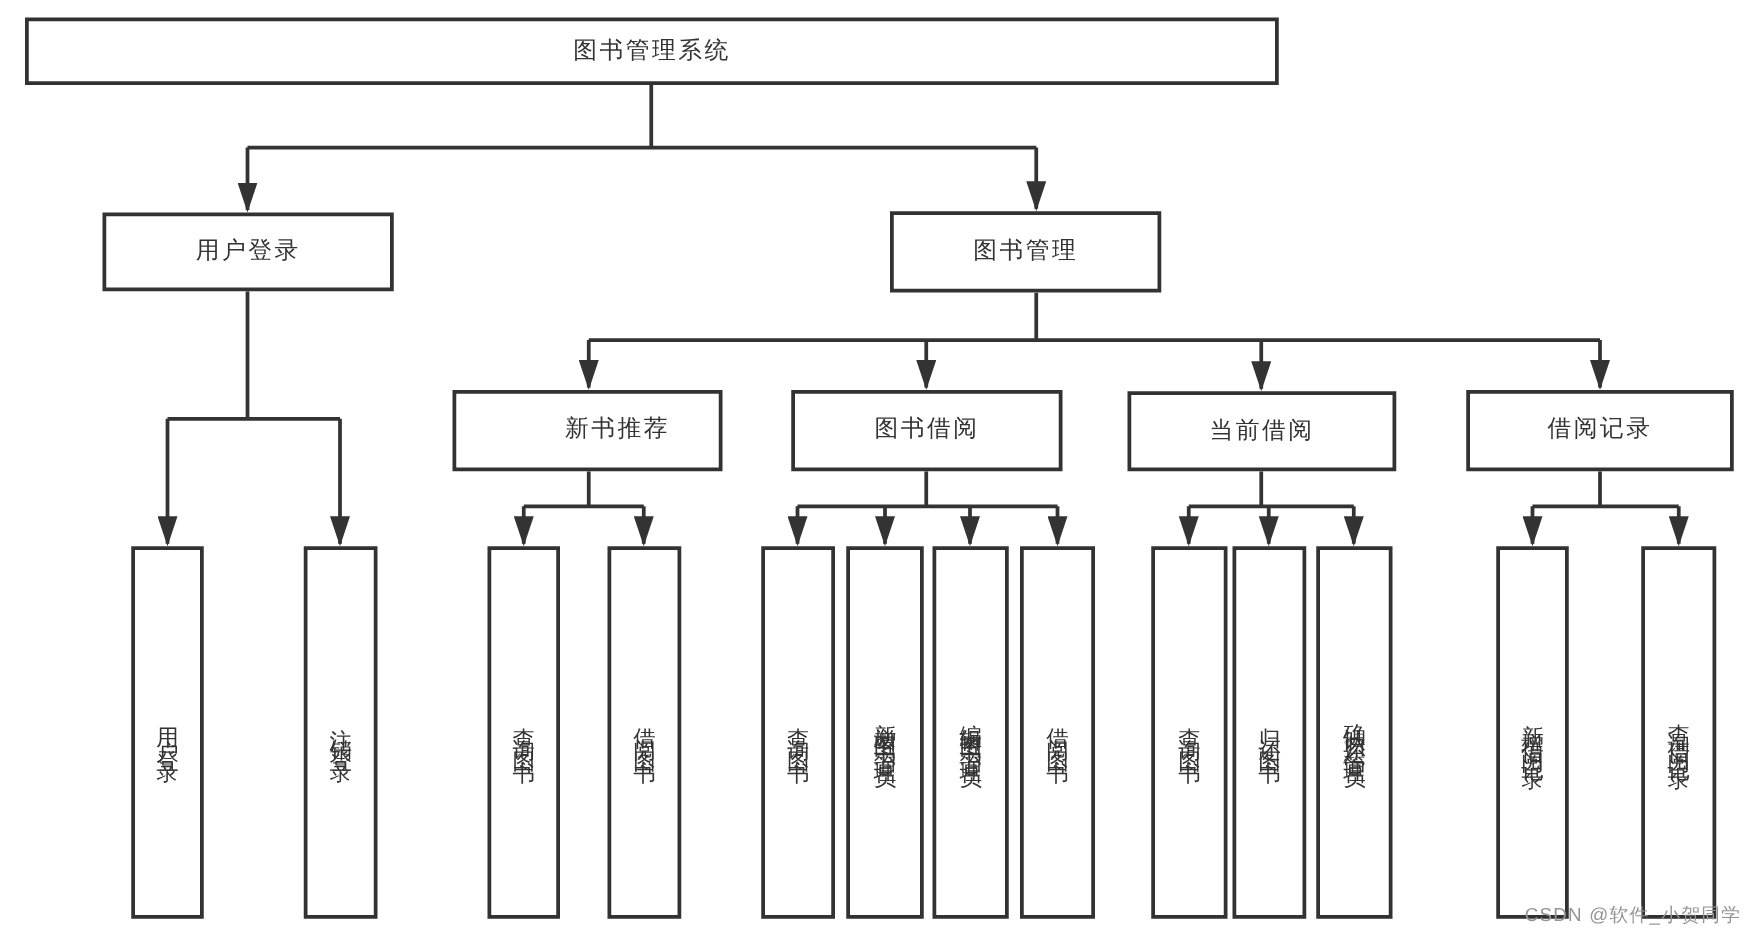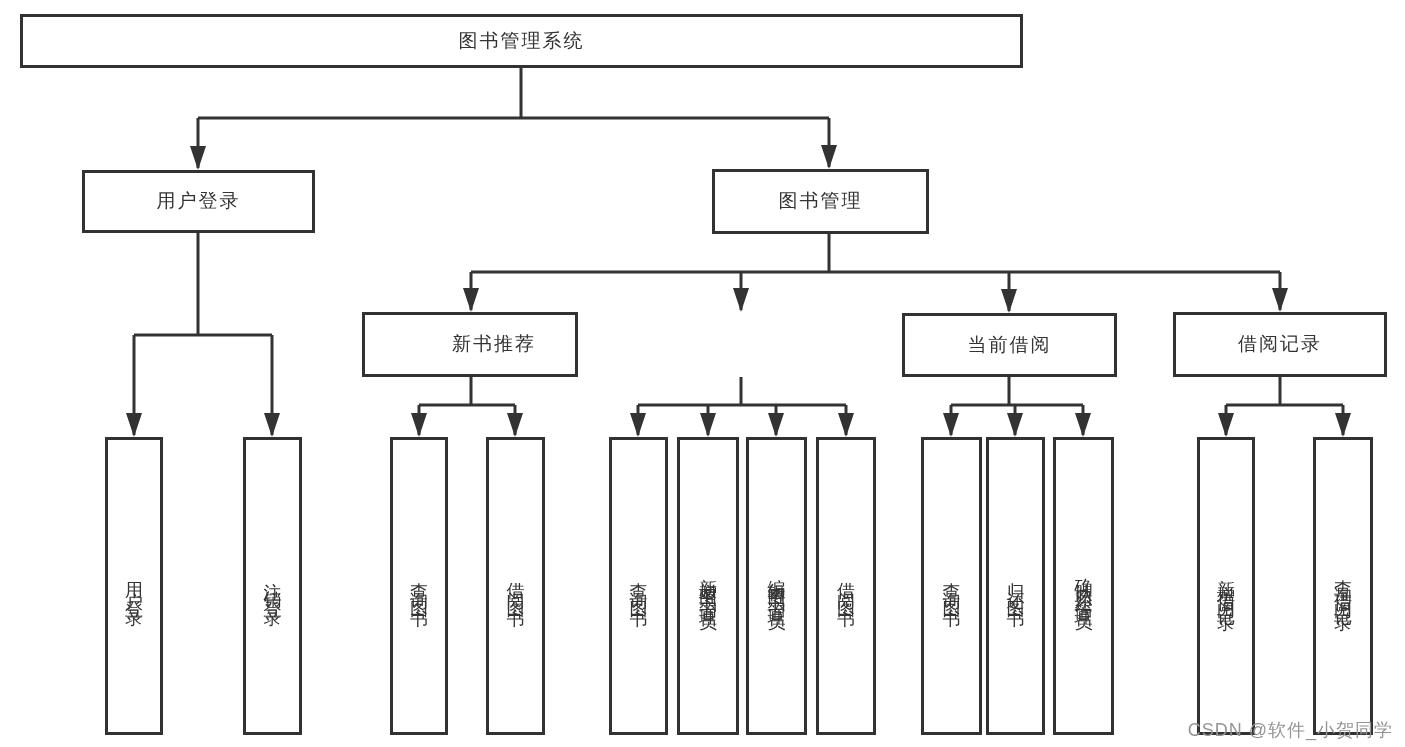--- a/index.html
+++ b/index.html
@@ -38,21 +38,21 @@
     text-orientation: mixed;
     font-size: 18px;
     letter-spacing: 9px;
     line-height: 1;
     white-space: nowrap;
   }
   .watermark {
     position: absolute;
     right: 12px;
     bottom: 5px;
-    font-size: 18px;
+    font-size: 15px;
     color: #949494;
     letter-spacing: 1px;
     white-space: nowrap;
   }
 </style>
 </head>
 <body>
 
 <div class="canvas">
 
@@ -106,20 +106,23 @@
   <div class="box" style="left:82px; top:170px; width:233px; height:63px;">
     <span class="lbl">用户登录</span>
   </div>
   <div class="box" style="left:712px; top:169px; width:217px; height:65px;">
     <span class="lbl">图书管理</span>
   </div>
 
   <div class="box" style="left:362px; top:312px; width:216px; height:65px;padding-left:48px;">
     <span class="lbl">新书推荐</span>
   </div>
+  <div class="box" style="left:633px; top:312px; width:217px; height:65px;">
+    <span class="lbl">图书借阅</span>
+  </div>
   <div class="box" style="left:902px; top:313px; width:215px; height:64px;">
     <span class="lbl">当前借阅</span>
   </div>
   <div class="box" style="left:1173px; top:312px; width:214px; height:65px;">
     <span class="lbl">借阅记录</span>
   </div>
 
   <div class="box leaf" style="left:105px; top:437px; width:58px; height:298px;">
     <span class="lbl">用户登录</span>
   </div>

